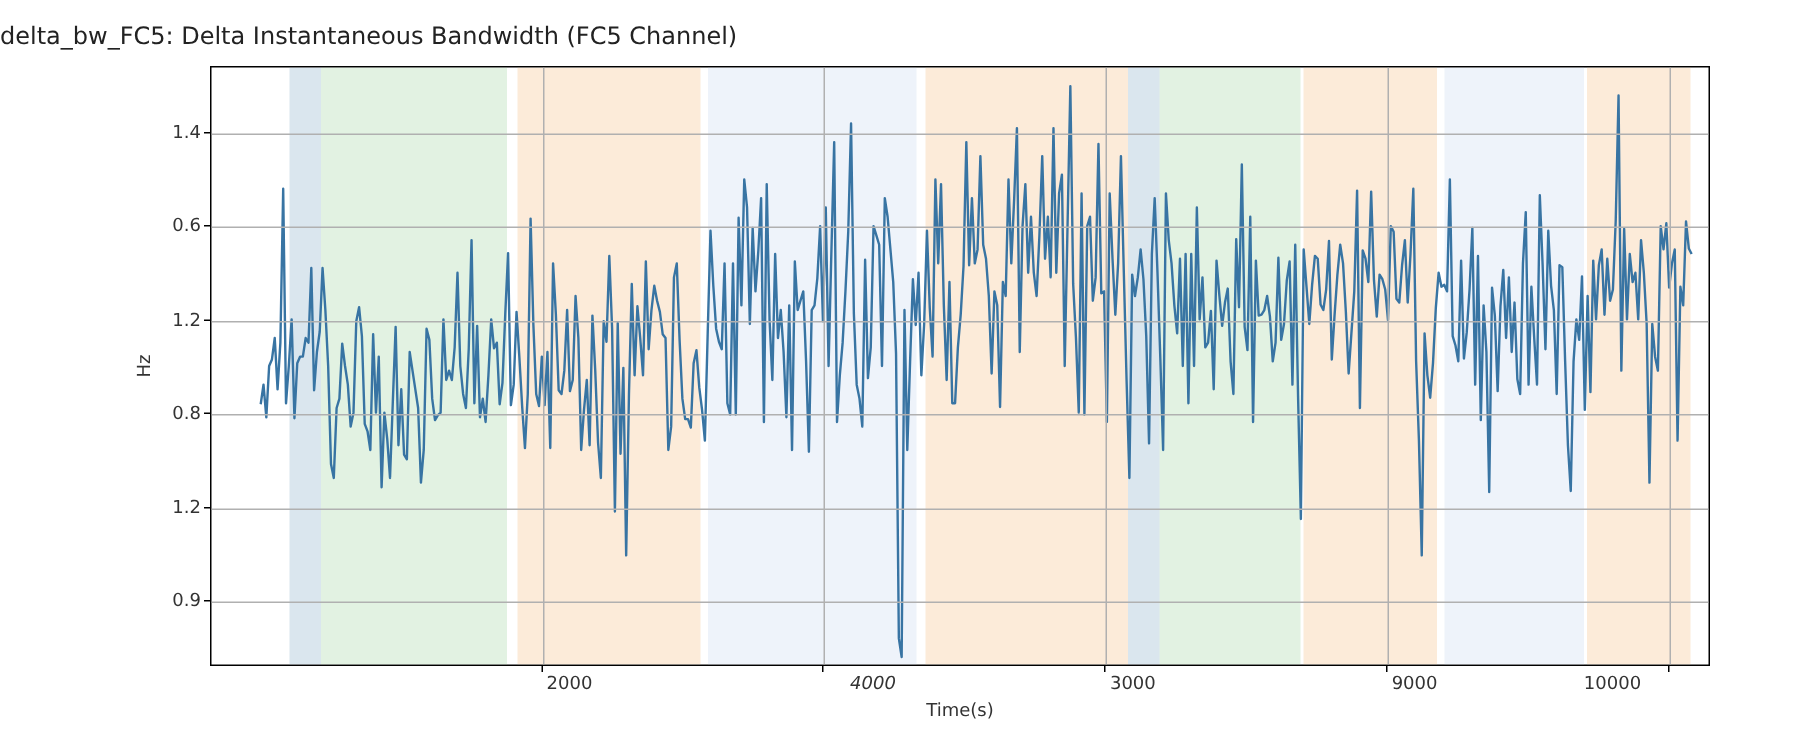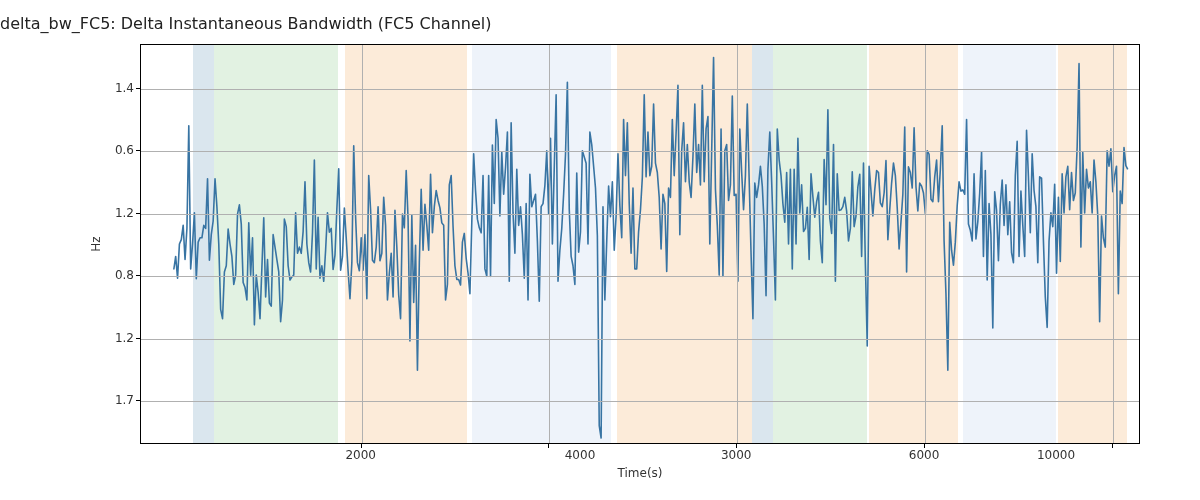--- a/index.html
+++ b/index.html
@@ -75,20 +75,21 @@
   .ytick-label {
     right: 1066px; 
     transform: translateY(-50%);
     text-align: right;
     width: 50px;
   }
   .xtick-label {
     top: 448px;
     transform: translateX(-50%);
     text-align: center;
+    margin-left: 19px;
   }
   .ylabel {
     position: absolute;
     left: 96px;
     top: 244px;
     transform: translate(-50%, -50%) rotate(-90deg);
     font-size: 12px;
     color: #333;
   }
   .xlabel {
@@ -146,34 +147,34 @@
       <div class="gridline-v" style="left: 408.451px;"></div>
       <div class="gridline-v" style="left: 596.244px;"></div>
       <div class="gridline-v" style="left: 784.038px;"></div>
       <div class="gridline-v" style="left: 971.831px;"></div>
     </div>
 
   <div class="ylabel">Hz</div>
   <div class="xlabel">Time(s)</div>
 
 <div class="tick-mark-y" style="top: 400.25px;"></div>
-    <div class="ytick-label" style="top: 400.25px;">1.7</div>
+    <div class="ytick-label" style="top: 400.25px;">0.9</div>
     <div class="tick-mark-y" style="top: 337.75px;"></div>
     <div class="ytick-label" style="top: 337.75px;">1.2</div>
     <div class="tick-mark-y" style="top: 275.25px;"></div>
     <div class="ytick-label" style="top: 275.25px;">0.8</div>
     <div class="tick-mark-y" style="top: 212.75px;"></div>
     <div class="ytick-label" style="top: 212.75px;">1.2</div>
     <div class="tick-mark-y" style="top: 150.25px;"></div>
     <div class="ytick-label" style="top: 150.25px;">0.6</div>
     <div class="tick-mark-y" style="top: 87.75px;"></div>
     <div class="ytick-label" style="top: 87.75px; text-align: right;">1.4</div>
     <div class="tick-mark-x" style="left: 360.657px;"></div>
     <div class="xtick-label" style="left: 360.657px;">2000</div>
     <div class="tick-mark-x" style="left: 548.451px;"></div>
-    <div class="xtick-label" style="left: 580px;">4000</div>
+    <div class="xtick-label" style="left: 563px; font-style: italic;">4000</div>
     <div class="tick-mark-x" style="left: 736.244px;"></div>
     <div class="xtick-label" style="left: 736.244px;">3000</div>
     <div class="tick-mark-x" style="left: 924.038px;"></div>
-    <div class="xtick-label" style="left: 924.038px;">6000</div>
+    <div class="xtick-label" style="left: 924.038px;">9000</div>
     <div class="tick-mark-x" style="left: 1111.83px;"></div>
     <div class="xtick-label" style="left: 1056px;">10000</div>
   </div>
 
 </body></html>

